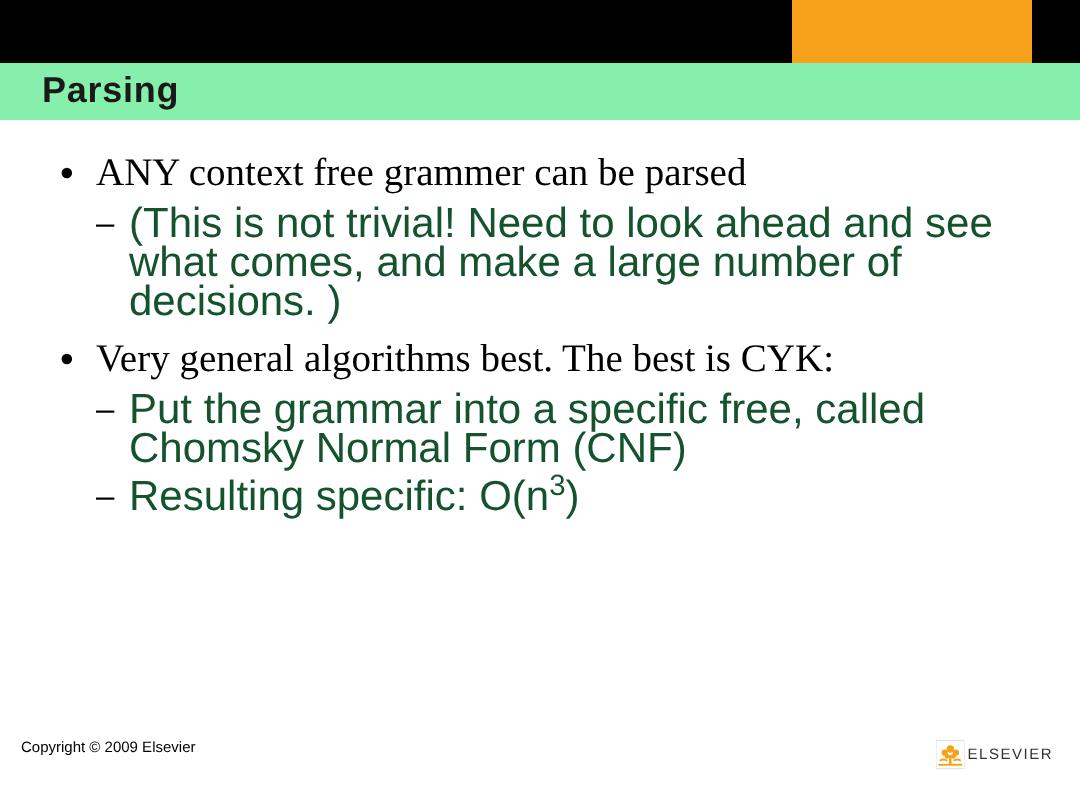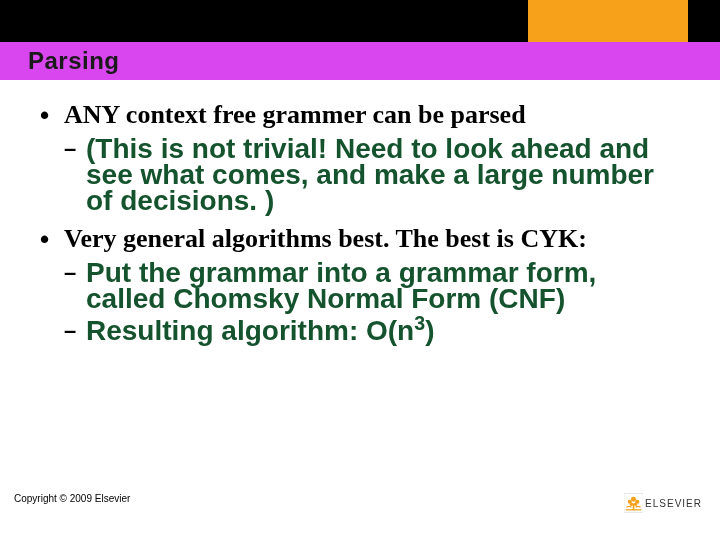--- a/index.html
+++ b/index.html
@@ -1,23 +1,23 @@
 <!DOCTYPE html>
 <html><head>
 <meta charset="utf-8">
 <style>
   * { margin: 0; padding: 0; box-sizing: border-box; }
   html, body { width: 720px; height: 540px; background: #fff; font-family: Arial, Helvetica, sans-serif; overflow: hidden; }
   .slide { position: relative; width: 720px; height: 540px; }
   .top-black { position: absolute; top: 0; left: 0; width: 720px; height: 42px; background: #000; }
   .orange-box { position: absolute; top: 0; right: 32px; width: 160px; height: 42px; background: #f7a11a; }
-  .title-bar { position: absolute; top: 42px; left: 0; width: 720px; height: 38px; background: #d946ef; display: flex; align-items: center; }
+  .title-bar { position: absolute; top: 42px; left: 0; width: 720px; height: 38px; background: #86efac; display: flex; align-items: center; }
   .title-bar h1 { font-family: Arial, Helvetica, sans-serif; font-weight: 900; font-size: 24px; color: #1a1a1a; padding-left: 28px; letter-spacing: 0.5px; }
   .content { position: absolute; top: 100px; left: 40px; right: 40px; }
-  ul.lvl1 { list-style: none; font-weight: bold; }
+  ul.lvl1 { list-style: none; }
   ul.lvl1 > li { position: relative; padding-left: 24px; margin-bottom: 10px; }
   ul.lvl1 > li::before { content: "•"; position: absolute; left: 0; top: 0; font-size: 26px; line-height: 30px; color: #000; }
   ul.lvl1 > li > .p1 { font-family: "Times New Roman", Times, serif; font-size: 26px; line-height: 30px; color: #000; }
   ul.lvl2 { list-style: none; margin-top: 6px; }
   ul.lvl2 > li { position: relative; padding-left: 22px; margin-bottom: 6px; }
   ul.lvl2 > li::before { content: "–"; position: absolute; left: 0; top: 0; font-size: 22px; line-height: 26px; color: #000; }
   ul.lvl2 > li .p2 { font-family: Arial, Helvetica, sans-serif; font-size: 28px; line-height: 26px; color: #14532d; }
   .sup { font-size: 0.7em; vertical-align: super; line-height: 0; }
   .copyright { position: absolute; left: 14px; bottom: 36px; font-family: Arial, Helvetica, sans-serif; font-size: 10px; color: #000; text-align: right; }
   .logo { position: absolute; right: 18px; bottom: 14px; width: 78px; display: flex; flex-direction: row; align-items: center; gap: 2px; }
@@ -42,24 +42,24 @@
         <ul class="lvl2">
           <li>
             <div class="p2">(This is not trivial!  Need to look ahead and see what comes, and make a large number of decisions. )</div>
           </li>
         </ul>
       </li>
       <li>
         <div class="p1">Very general algorithms best.  The best is CYK:</div>
         <ul class="lvl2">
           <li>
-            <div class="p2">Put the grammar into a grammar form, called Chomsky Normal Form (CNF)</div>
+            <div class="p2">Put the grammar into a specific free, called Chomsky Normal Form (CNF)</div>
           </li>
           <li>
-            <div class="p2"><span>Resulting algorithm: O(n</span><span class="sup">3</span><span>)</span></div>
+            <div class="p2"><span>Resulting specific: O(n</span><span class="sup">3</span><span>)</span></div>
           </li>
         </ul>
       </li>
     </ul>
   </div>
 
   <div class="copyright">Copyright © 2009 Elsevier</div>
 
   <div class="logo">
     <svg width="46" height="46" viewBox="0 0 46 46">

